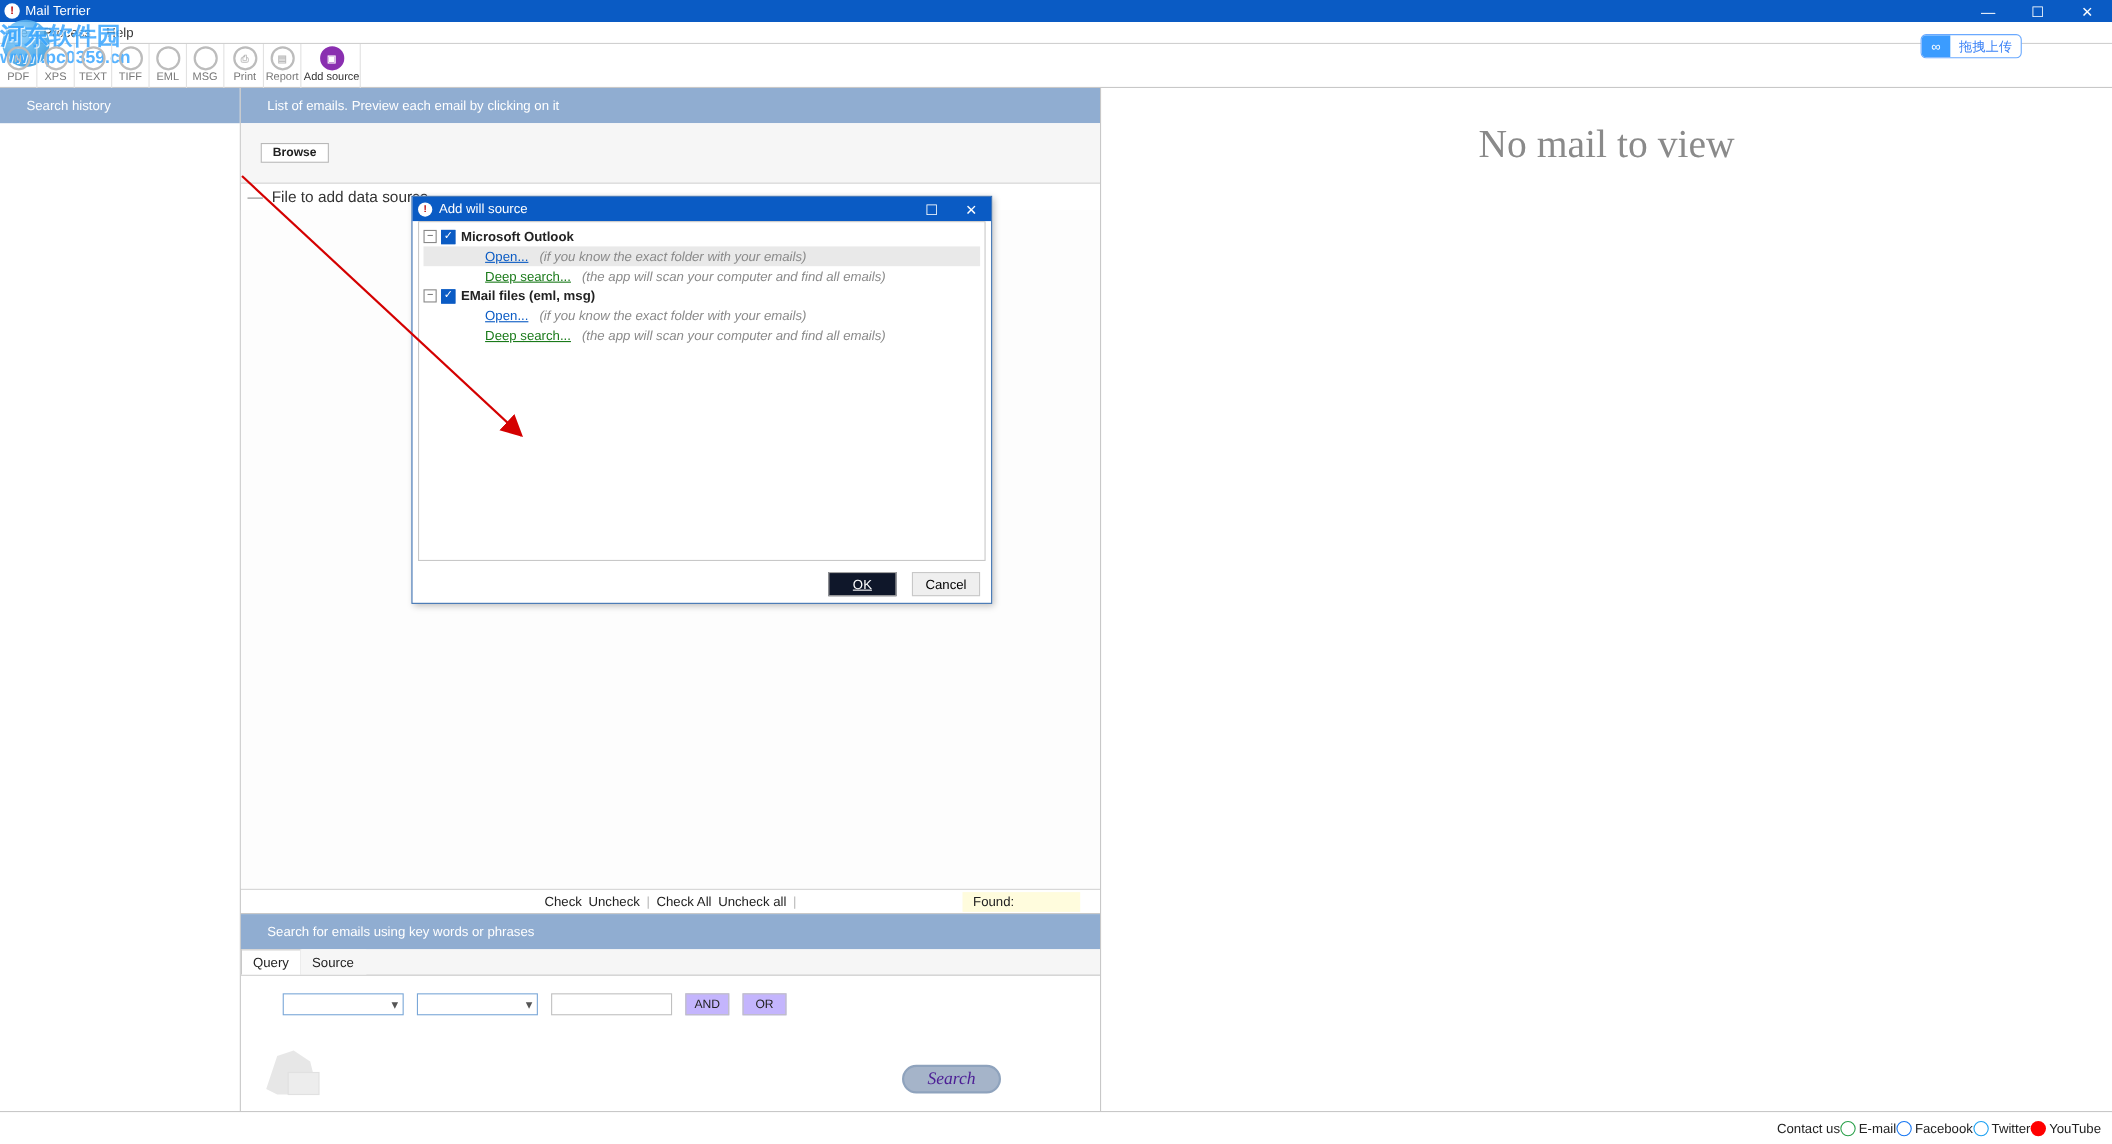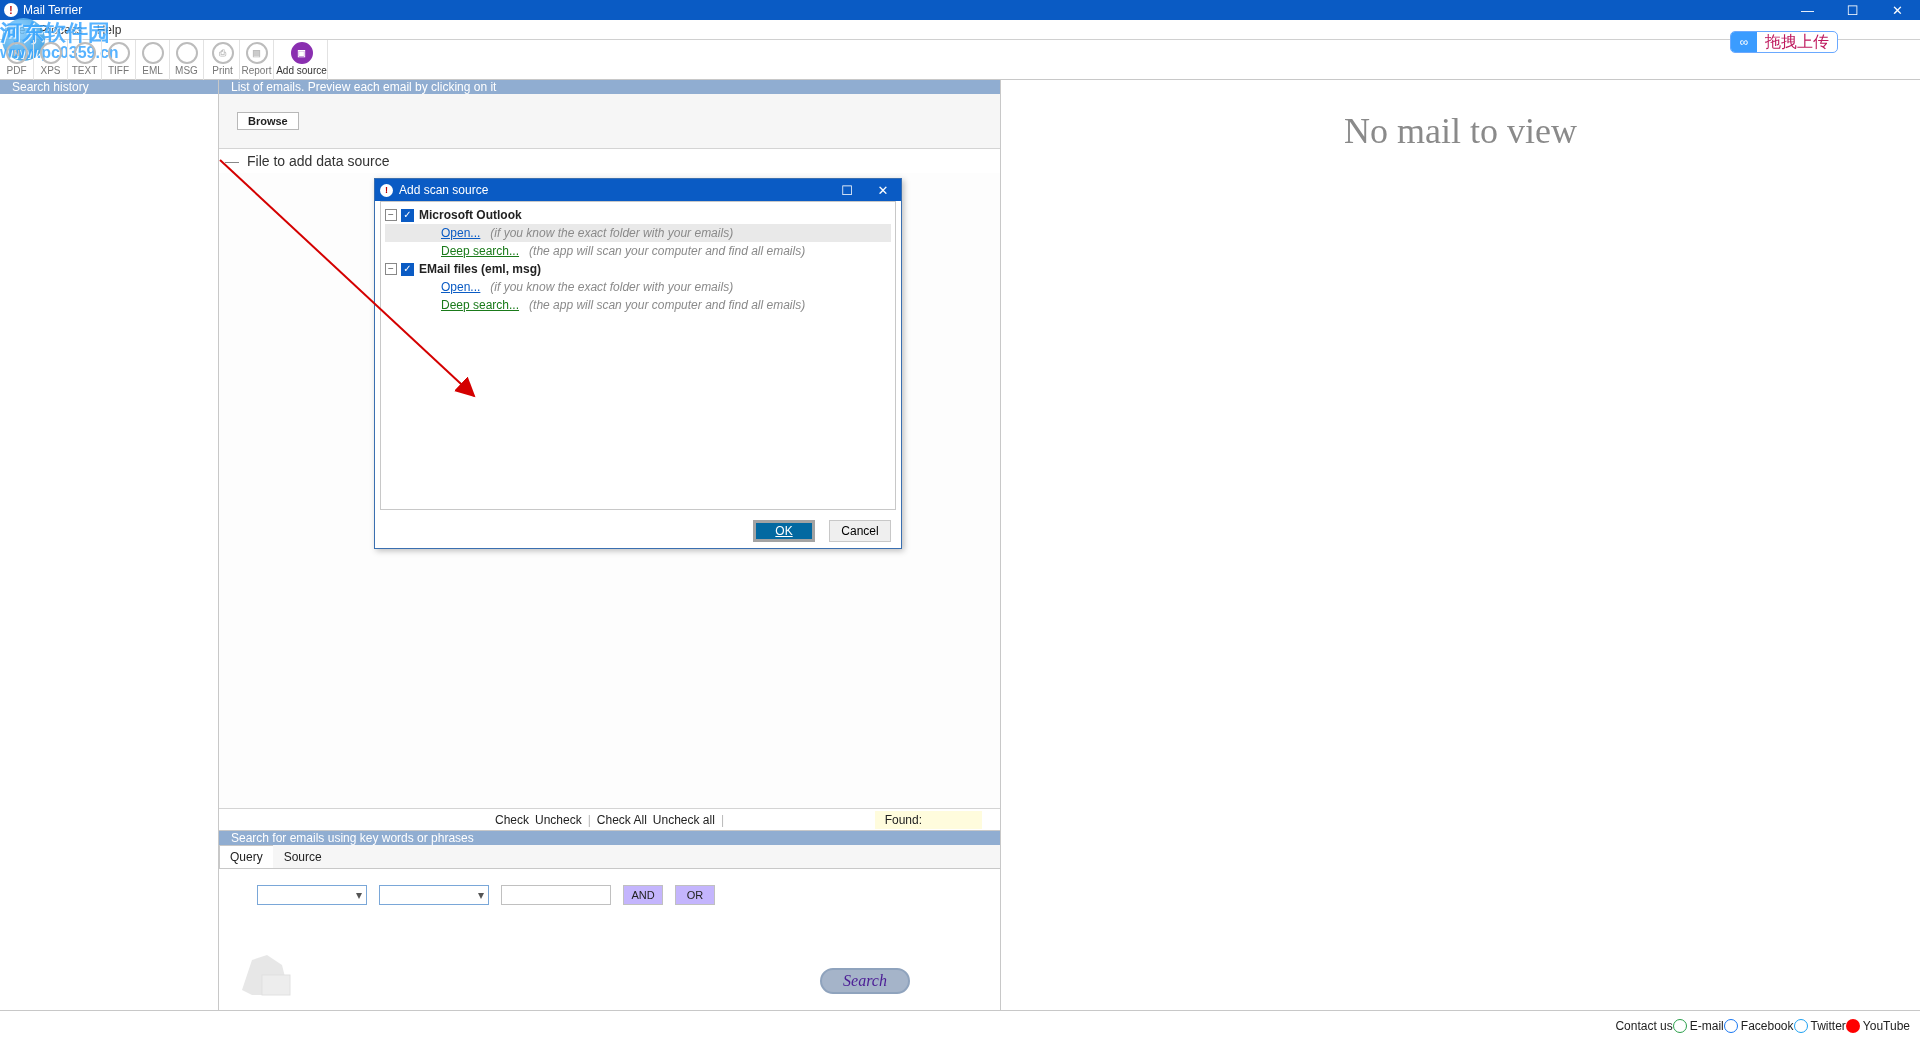--- a/index.html
+++ b/index.html
@@ -14,24 +14,24 @@
 .watermark .url{display:block;font-size:16px;color:#3aa6ff;font-weight:bold;margin-top:-4px}
 .wm-globe{position:absolute;left:2px;top:18px;width:43px;height:43px;border-radius:50%;background:radial-gradient(circle at 35% 30%,#7ecaff,#1589d6);opacity:.85;pointer-events:none}
 .toolbar{height:40px;display:flex;align-items:flex-start;border-bottom:1px solid #c8c8c8;position:relative}
 .tb-btn{width:34px;height:40px;display:flex;flex-direction:column;align-items:center;justify-content:flex-start;padding-top:2px;font-size:10px;color:#777;border-right:1px solid #e2e2e2}
 .tb-btn .ico{width:22px;height:22px;border:2px solid #bcbcbc;border-radius:50%;display:flex;align-items:center;justify-content:center;font-size:9px;color:#bcbcbc;font-weight:bold;margin-bottom:1px}
 .tb-btn.active .ico{border-color:#8a2fb0;background:#8a2fb0;color:#fff}
 .tb-btn.active{color:#333}
 .tb-sep{width:2px}
 .upload-badge{position:absolute;right:82px;top:-9px;height:22px;border:1px solid #6aa9ff;border-radius:5px;display:flex;align-items:center;background:#fff;overflow:hidden}
 .upload-badge .l{width:26px;height:100%;background:#3b9cff;display:flex;align-items:center;justify-content:center;color:#fff;font-size:12px}
-.upload-badge .r{padding:0 8px;color:#be185d;font-size:16px}
+.upload-badge .r{padding:0 8px;color:#3b82f6;font-size:12px}
 .body{position:absolute;top:80px;left:0;right:0;bottom:30px;display:flex}
 .sidebar{width:218px;display:flex;flex-direction:column}
-.panel-hdr{background:#90add1;color:#fff;height:14px;padding-left:12px;display:flex;align-items:center;font-size:12px}
+.panel-hdr{background:#90add1;color:#fff;height:32px;padding-left:24px;display:flex;align-items:center;font-size:12px}
 .mid{flex:0 0 783px;display:flex;flex-direction:column;border-left:1px solid #c8c8c8;border-right:1px solid #c8c8c8}
 .browse-row{display:flex;align-items:center;background:#f6f6f6;border-bottom:1px solid #d4d4d4}
 .browse-btn{background:#fff;border:1px solid #b8b8b8;padding:2px 10px;margin:18px;font-size:11px;font-weight:bold}
 .add-src-row{display:flex;align-items:center;height:24px;padding-left:6px;font-size:14px;color:#333}
 .add-src-row .dash{color:#888;margin-right:8px}
 .email-area{flex:1;position:relative;background:#fdfdfd}
 .checks{height:22px;display:flex;align-items:center;justify-content:center;gap:6px;border-top:1px solid #d4d4d4;font-size:12px}
 .checks .sep{color:#b8b8b8}
 .checks .found{position:absolute;right:18px;background:#fffcdd;padding:2px 60px 2px 10px}
 .right{flex:1;display:flex;align-items:flex-start;justify-content:center;padding-top:30px}
@@ -65,21 +65,21 @@
 .node .chk{width:13px;height:13px;background:#0a5bc4;border:1px solid #0a5bc4;margin-right:5px;display:flex;align-items:center;justify:center;color:#fff;font-size:10px;line-height:1}
 .node .chk::after{content:"✓";margin:auto}
 .node b{font-weight:bold}
 .sub{display:flex;align-items:center;height:18px;padding-left:56px;font-size:12px}
 .sub.hl{background:#e9e9e9}
 .sub a{color:#0a5bc4;text-decoration:underline;margin-right:10px}
 .sub a.deep{color:#1a7a1a}
 .sub .hint{color:#8a8a8a;font-style:italic}
 .dlg-btns{position:absolute;bottom:6px;right:10px;display:flex;gap:14px}
 .dlg-btns button{width:62px;height:22px;font-size:12px}
-.dlg-btns .ok{background:#0369a1;color:#fff;border:3px solid #a3a3a3;text-decoration:underline}
+.dlg-btns .ok{background:#0f172a;color:#fff;border:1px solid #a3a3a3;text-decoration:underline}
 .dlg-btns .cancel{background:#efefef;border:1px solid #c8c8c8}
 
 .arrow{position:absolute;pointer-events:none}
 </style>
 </head>
 <body>
 
 <div class="titlebar">
   <div class="app-icon">!</div>
   <span>Mail Terrier</span>
@@ -217,21 +217,21 @@
     </span>
   <span class="lnk">
       <span class="ic ic-yt"></span>
       <span>YouTube</span>
     </span>
 </div>
 
 <div class="dialog">
   <div class="dlg-title">
     <div class="app-icon">!</div>
-    <span>Add scan source</span>
+    <span>Add will source</span>
     <div class="ctl">
       <div>☐</div>
       <div>✕</div>
     </div>
   </div>
   <div class="dlg-body">
     <div class="node">
       <div class="exp">−</div>
       <div class="chk"></div>
       <b>Microsoft Outlook</b>

